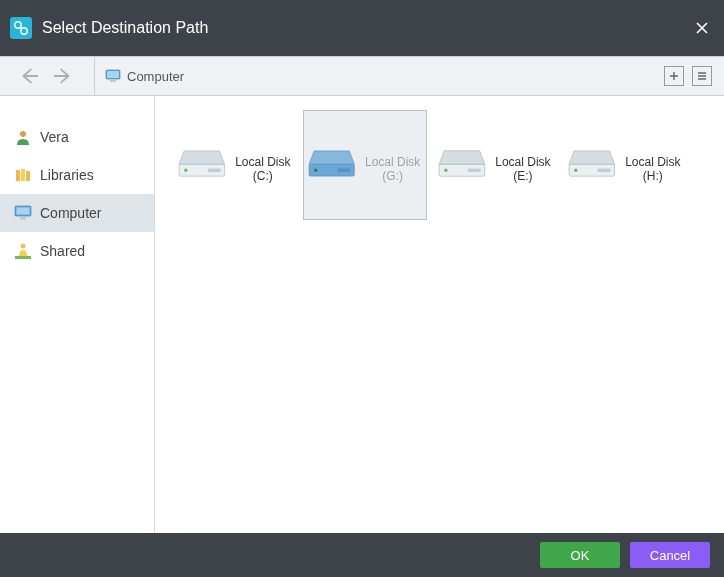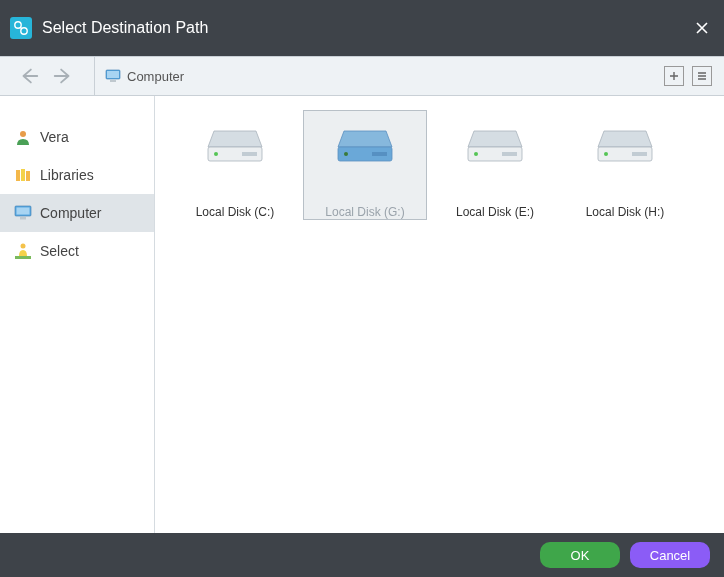--- a/index.html
+++ b/index.html
@@ -23,28 +23,28 @@
 .toolbar .right-tools { margin-left: auto; display: flex; gap: 8px; }
 .toolbar .tool-btn { width: 20px; height: 20px; border: 1px solid #999; display: flex; align-items: center; justify-content: center; cursor: pointer; color: #666; font-size: 13px; background: #fff0; }
 
 .content { flex: 1; display: flex; background: #fff; }
 .sidebar { width: 155px; border-right: 1px solid #d5dbe0; padding-top: 22px; }
 .sidebar-item { display: flex; align-items: center; gap: 8px; padding: 10px 14px; font-size: 14px; color: #444; cursor: pointer; }
 .sidebar-item.selected { background: #dfe4e8; }
 .sidebar-item .si-icon { width: 18px; height: 18px; display: flex; align-items: center; justify-content: center; }
 
 .main { flex: 1; padding: 14px 18px; display: flex; flex-wrap: wrap; align-content: flex-start; gap: 6px 6px; }
-.disk-item { width: 124px; height: 110px; display: flex; flex-direction: column; align-items: center; justify-content: space-between; padding-top: 8px; cursor: pointer; border: 1px solid transparent; }
+.disk-item { width: 124px; height: 110px; display: flex; flex-direction: row; align-items: center; justify-content: center; padding-top: 8px; cursor: pointer; border: 1px solid transparent; }
 .disk-item.selected { background: #eceff1; border: 1px solid #b8c0c7; }
 .disk-item.selected .disk-label { color: #9aa3ab; }
 .disk-icon { width: 66px; height: 48px; margin-bottom: 16px; }
 .disk-label { font-size: 12px; color: #333; text-align: center; }
 
 .footer { height: 44px; background: #3e4349; display: flex; align-items: center; justify-content: flex-end; padding: 0 14px; gap: 10px; }
-.footer button { width: 80px; height: 26px; border: none; border-radius: 10px; color: #fff; font-size: 13px; cursor: pointer; }
+.footer button { width: 80px; height: 26px; border: none; border-radius: 2px; color: #fff; font-size: 13px; cursor: pointer; }
 .btn-ok { background: #3fa64a; }
 .btn-cancel { background: #8b5cf6; }
 
 </style>
 </head>
 <body>
 
 <div class="window">
 
   <div class="titlebar">
@@ -134,21 +134,21 @@
       </div>
 
       <div class="sidebar-item">
         <span class="si-icon">
           <svg width="16" height="18" viewBox="0 0 16 18">
               <circle cx="8" cy="4" r="2.5" fill="#f4c24a"></circle>
               <path d="M4 14 Q4 8 8 8 Q12 8 12 14 Z" fill="#f4d24a"></path>
               <rect x="0" y="14" width="16" height="3" fill="#7aba5c"></rect>
             </svg>
         </span>
-        <span>Select</span>
+        <span>Shared</span>
       </div>
 
     </div>
 
     <div class="main">
 
       <div class="disk-item">
         <svg class="disk-icon" viewBox="0 0 66 48">
           <path d="M6 28 L60 28 L54 12 L12 12 Z" fill="#d5dde3" stroke="#a9b4bd" stroke-width="0.8"></path>
           <rect x="6" y="28" width="54" height="14" rx="2" fill="#eceff1" stroke="#a9b4bd" stroke-width="0.8"></rect>

